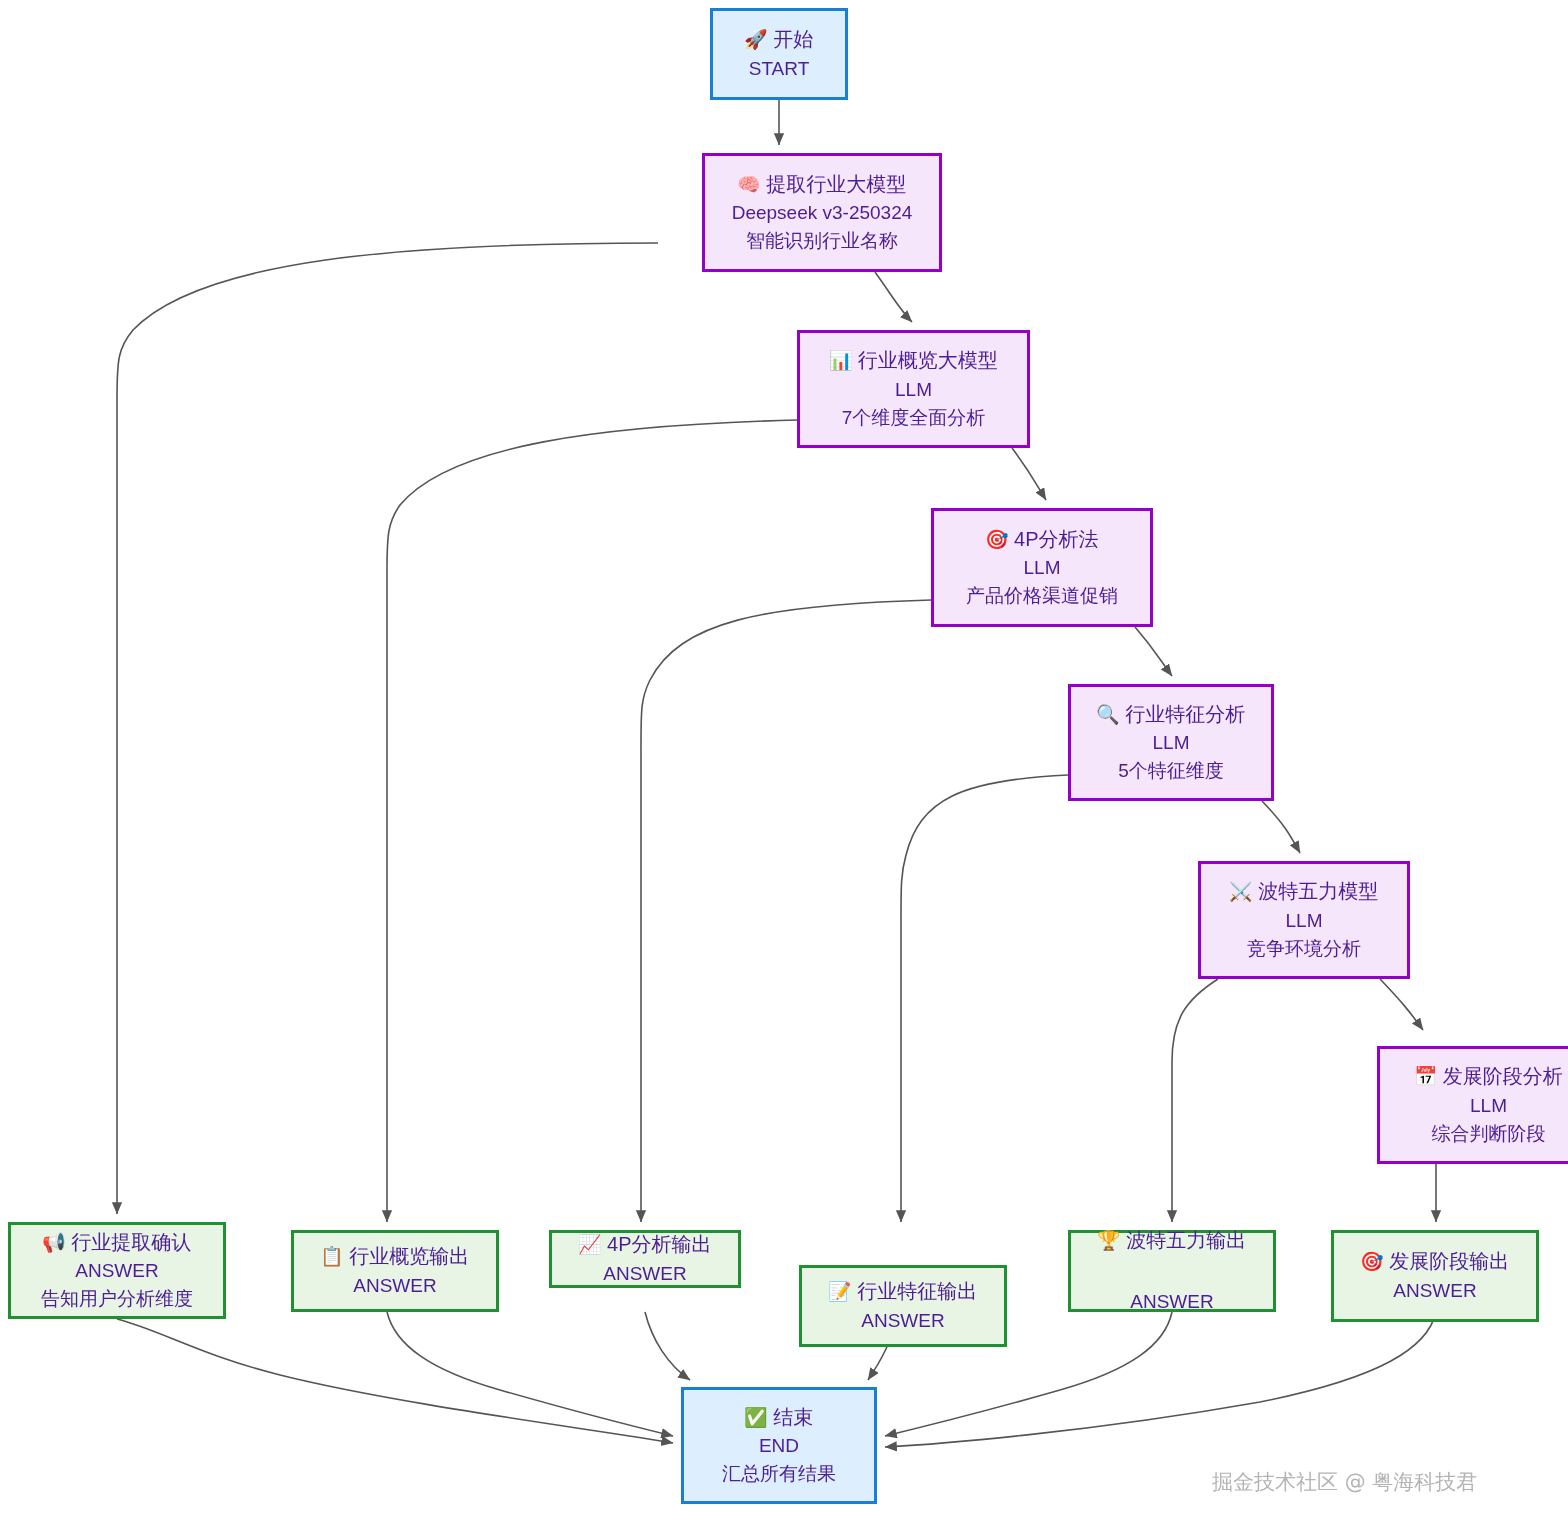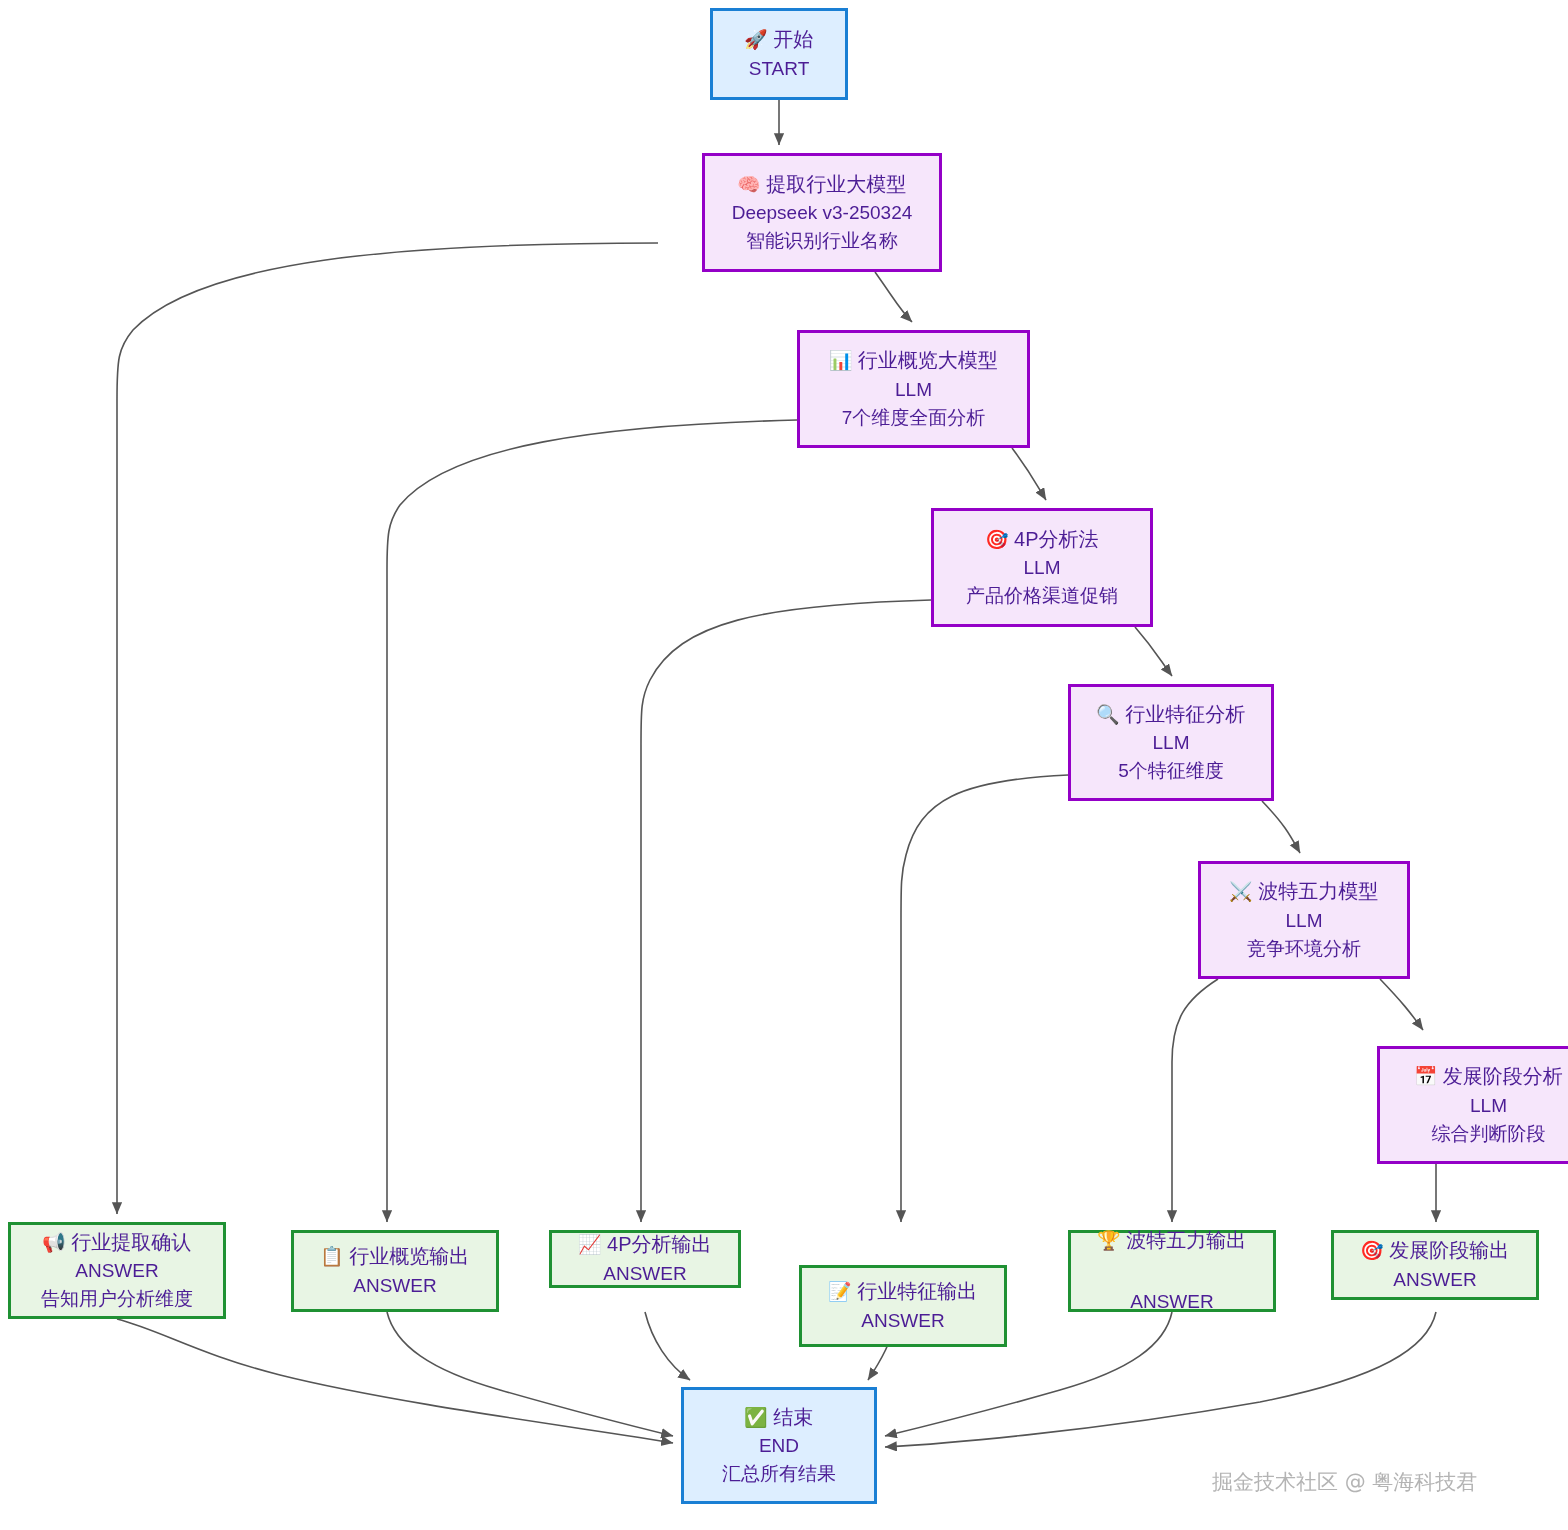--- a/index.html
+++ b/index.html
@@ -166,21 +166,21 @@
         <span class="line line-sub">ANSWER</span>
       </div>
       <div class="node n-answer" style="left: 799px; top: 1230px; width: 208px; height: 82px; margin-top: 35px;">
         <span class="line line-title"><span class="emj">📝</span><span>行业特征输出</span></span>
         <span class="line line-sub">ANSWER</span>
       </div>
       <div class="node n-answer" style="left: 1068px; top: 1230px; width: 208px; height: 82px; gap: 32px;">
         <span class="line line-title"><span class="emj">🏆</span><span>波特五力输出</span></span>
         <span class="line line-sub">ANSWER</span>
       </div>
-      <div class="node n-answer" style="left: 1331px; top: 1230px; width: 208px; height: 70px;">
+      <div class="node n-answer" style="left: 1331px; top: 1230px; width: 208px; height: 92px;">
         <span class="line line-title"><span class="emj">🎯</span><span>发展阶段输出</span></span>
         <span class="line line-sub">ANSWER</span>
       </div>
       <div class="node n-terminal" style="left: 681px; top: 1387px; width: 196px; height: 117px;">
         <span class="line line-title"><span class="emj">✅</span><span>结束</span></span>
         <span class="line line-sub">END</span>
         <span class="line line-note">汇总所有结果</span>
       </div>
     </div>
 

